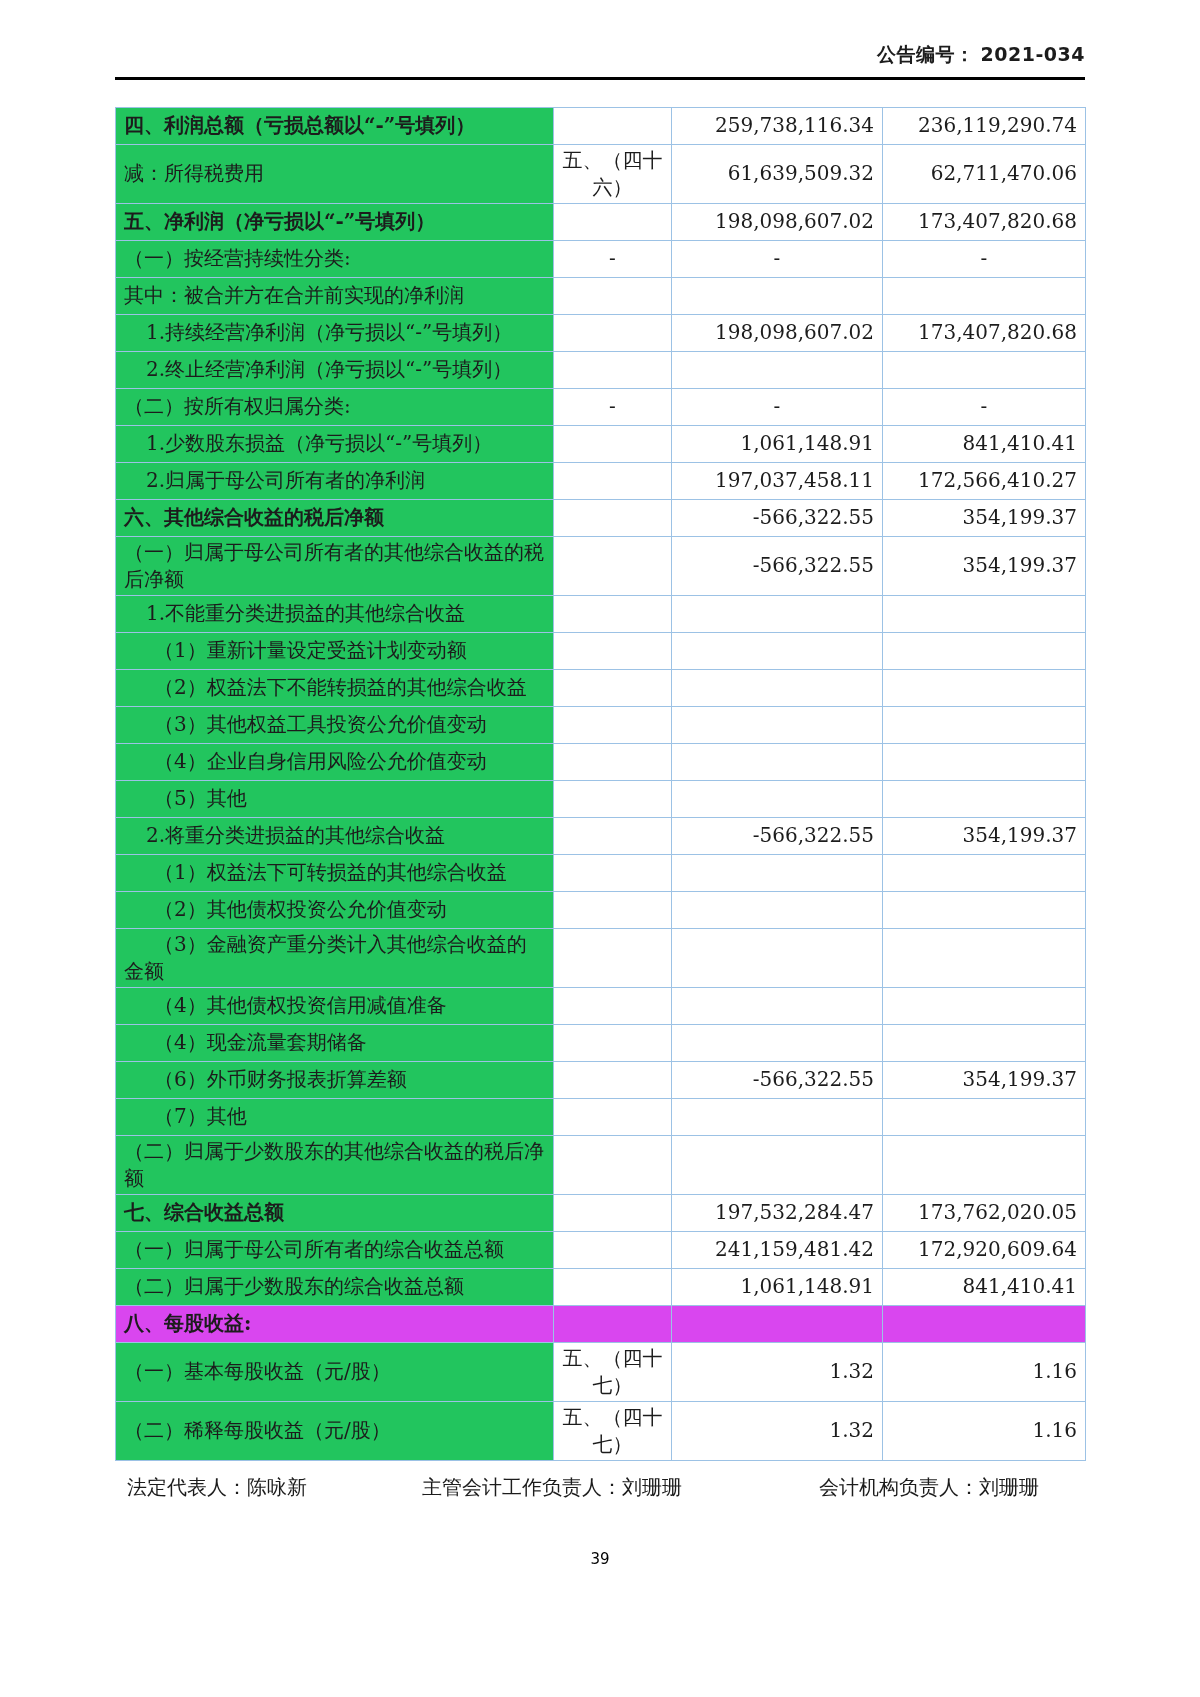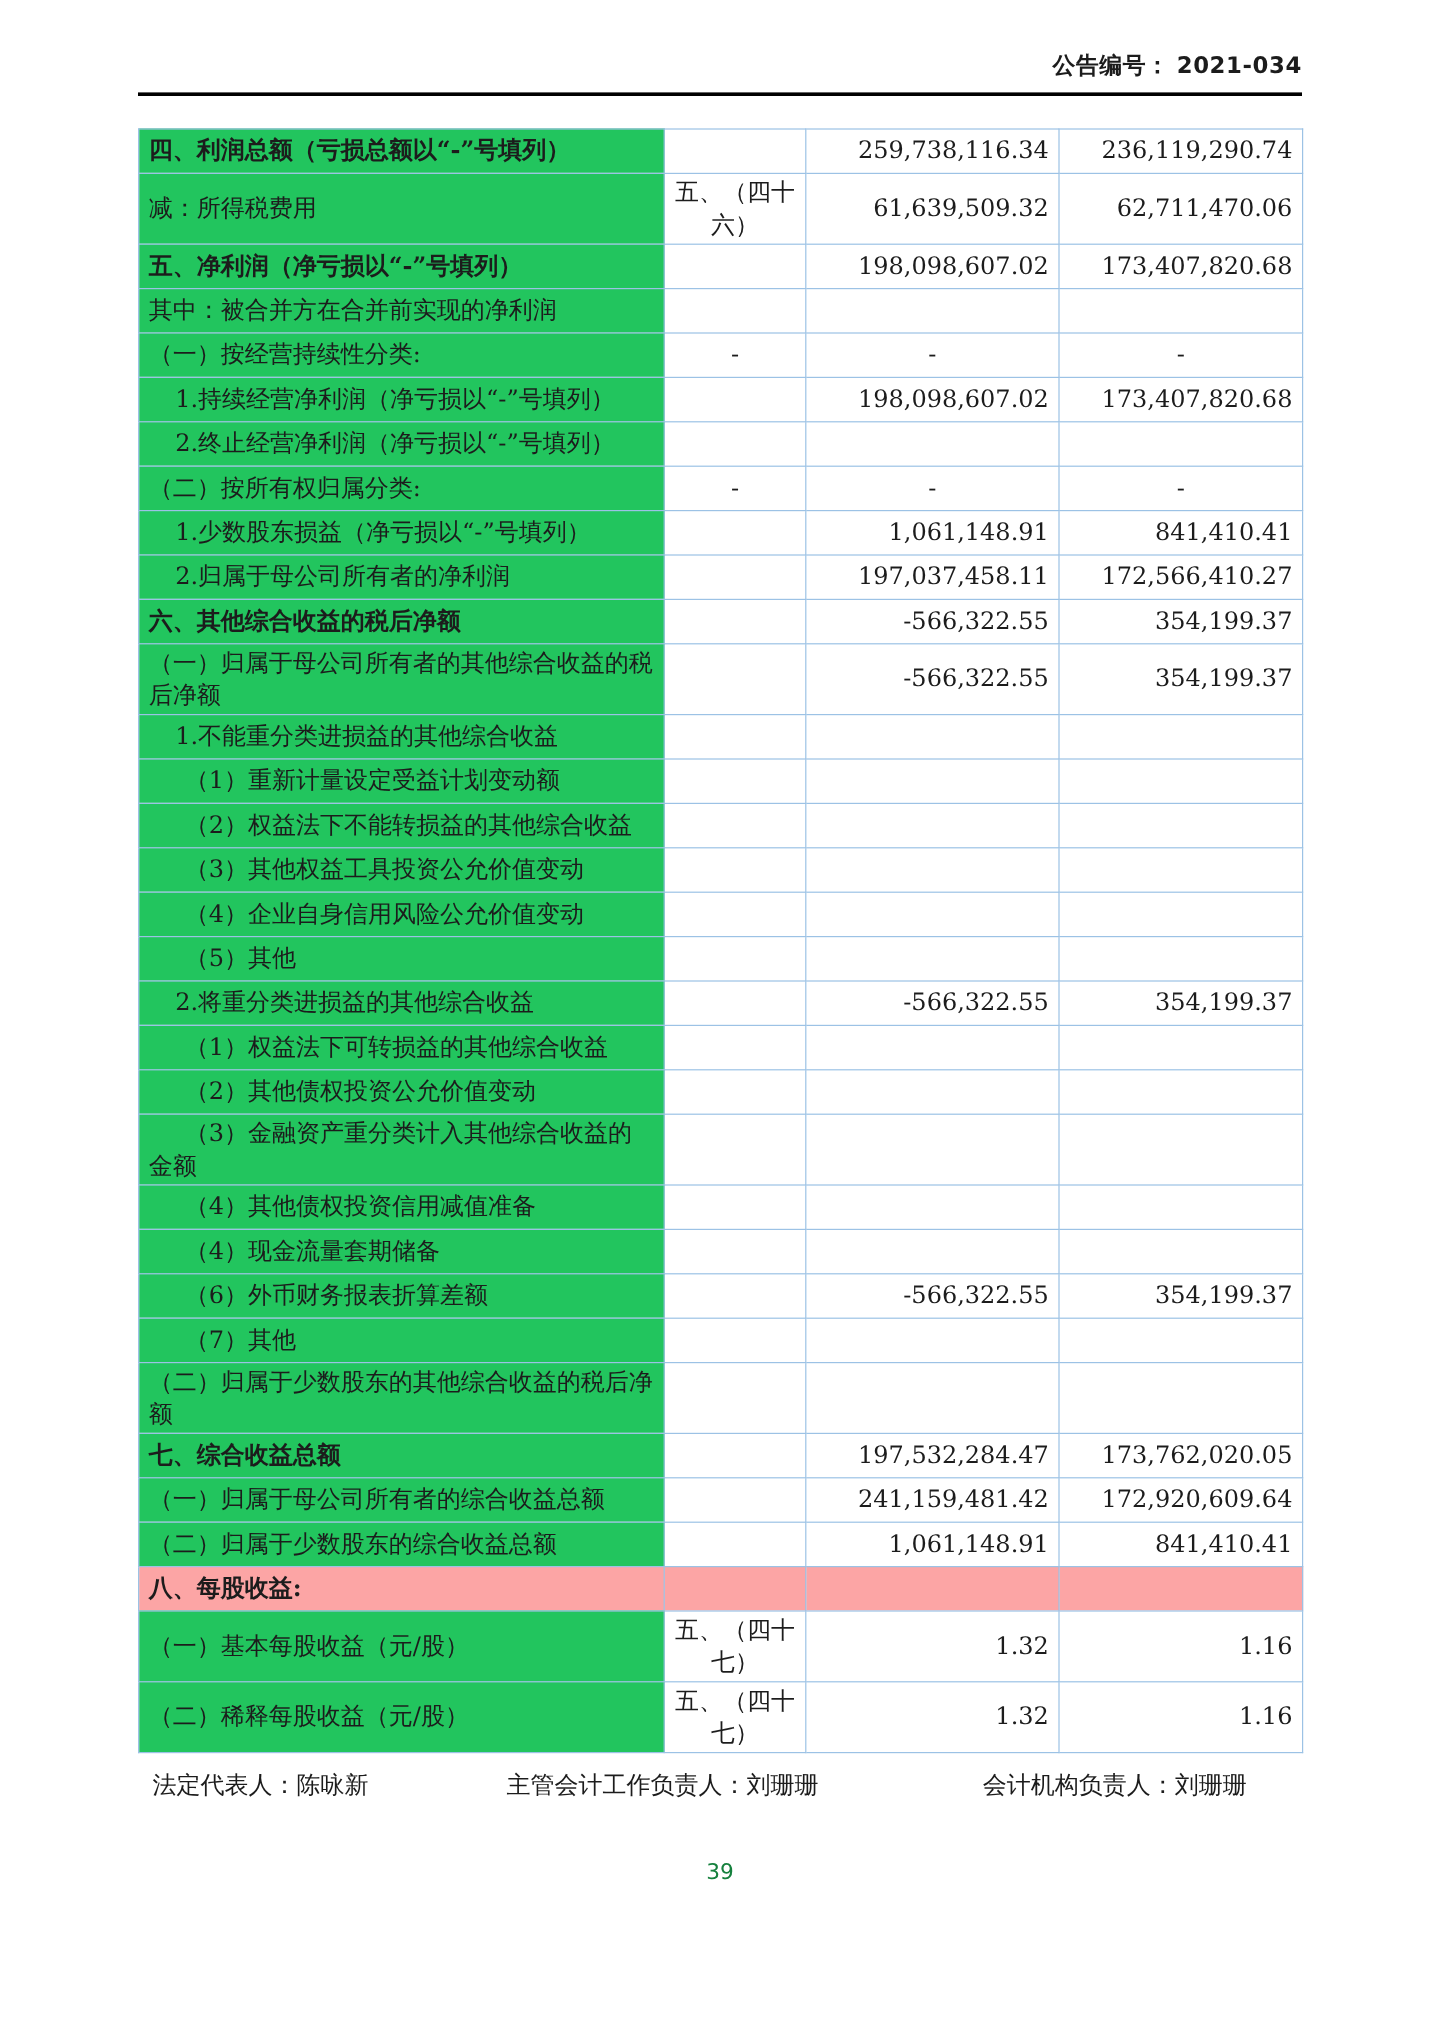--- a/index.html
+++ b/index.html
@@ -35,43 +35,43 @@
     line-height:27px;
     height:32px;
     vertical-align:middle;
     word-break:break-all;
   }
   td.c-label{background:#22c55e;text-align:left;}
   td.c-note{text-align:center;}
   td.c-val{text-align:right;padding-right:18px;}
   td.c-val.dash{text-align:center;padding-right:8px;}
   td.vtop{vertical-align:top;}
-  tr.gray-all td{background:#fca5a5;}
+  tr.gray-all td{background:#d946ef;}
   .bold{font-weight:bold;}
   .ind0{text-indent:0;}
   .ind2{text-indent:22px;}
   .ind3{text-indent:30px;}
   .signatures{
     position:relative;
     margin-top:13px;
     height:32px;
     font-size:20px;
   }
   .sig{position:absolute;top:0;white-space:nowrap;}
   .sig-1{left:12px;}
   .sig-2{left:307px;}
   .sig-3{left:704px;}
   .page-number{
     position:absolute;
     left:0;right:0;
     top:1550px;
     text-align:center;
     font-family:"DejaVu Sans", sans-serif;
-    font-size:18px;
-    color:#15803d;
+    font-size:15px;
+    color:#000000;
   }
 </style>
 </head>
 <body>
 
 <div class="page">
 
   <div class="header">
     <span>公告编号：</span><span class="num">2021-034</span>
   </div>
@@ -98,30 +98,30 @@
           <td class="c-val">61,639,509.32</td>
           <td class="c-val">62,711,470.06</td>
         </tr>
         <tr>
           <td class="c-label ind0 bold">五、净利润（净亏损以“-”号填列）</td>
           <td class="c-note"></td>
           <td class="c-val">198,098,607.02</td>
           <td class="c-val">173,407,820.68</td>
         </tr>
         <tr>
-          <td class="c-label ind0">其中：被合并方在合并前实现的净利润</td>
-          <td class="c-note"></td>
-          <td class="c-val"></td>
-          <td class="c-val"></td>
-        </tr>
-        <tr>
           <td class="c-label ind0">（一）按经营持续性分类:</td>
           <td class="c-note">-</td>
           <td class="c-val dash">-</td>
           <td class="c-val dash">-</td>
+        </tr>
+        <tr>
+          <td class="c-label ind0">其中：被合并方在合并前实现的净利润</td>
+          <td class="c-note"></td>
+          <td class="c-val"></td>
+          <td class="c-val"></td>
         </tr>
         <tr>
           <td class="c-label ind2">1.持续经营净利润（净亏损以“-”号填列）</td>
           <td class="c-note"></td>
           <td class="c-val">198,098,607.02</td>
           <td class="c-val">173,407,820.68</td>
         </tr>
         <tr>
           <td class="c-label ind2">2.终止经营净利润（净亏损以“-”号填列）</td>
           <td class="c-note"></td>

